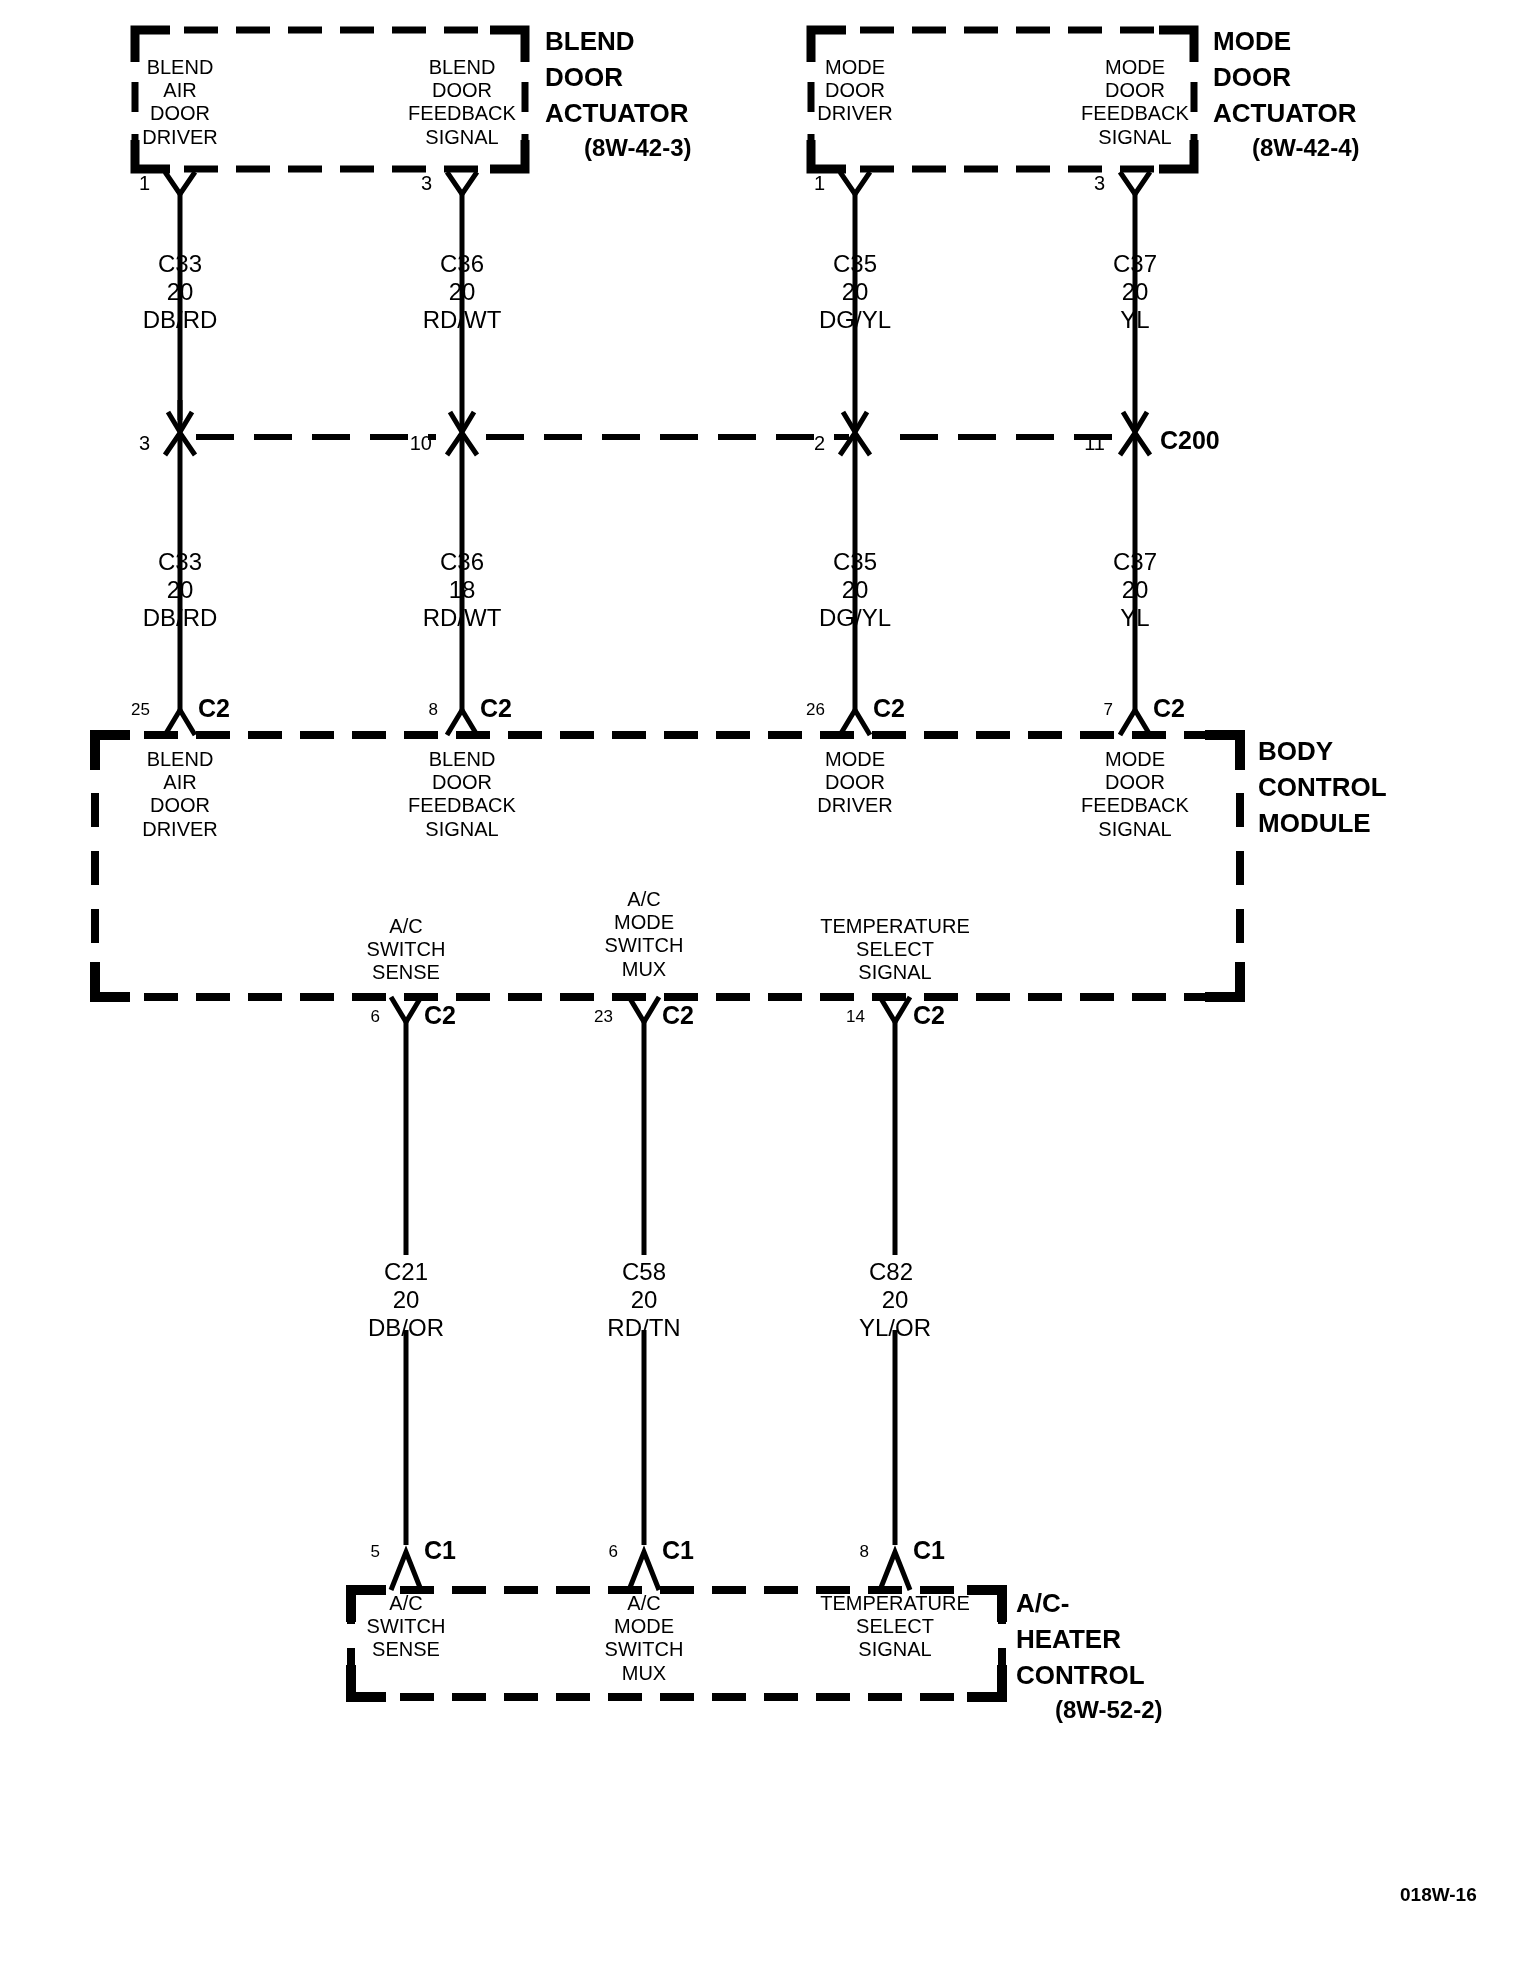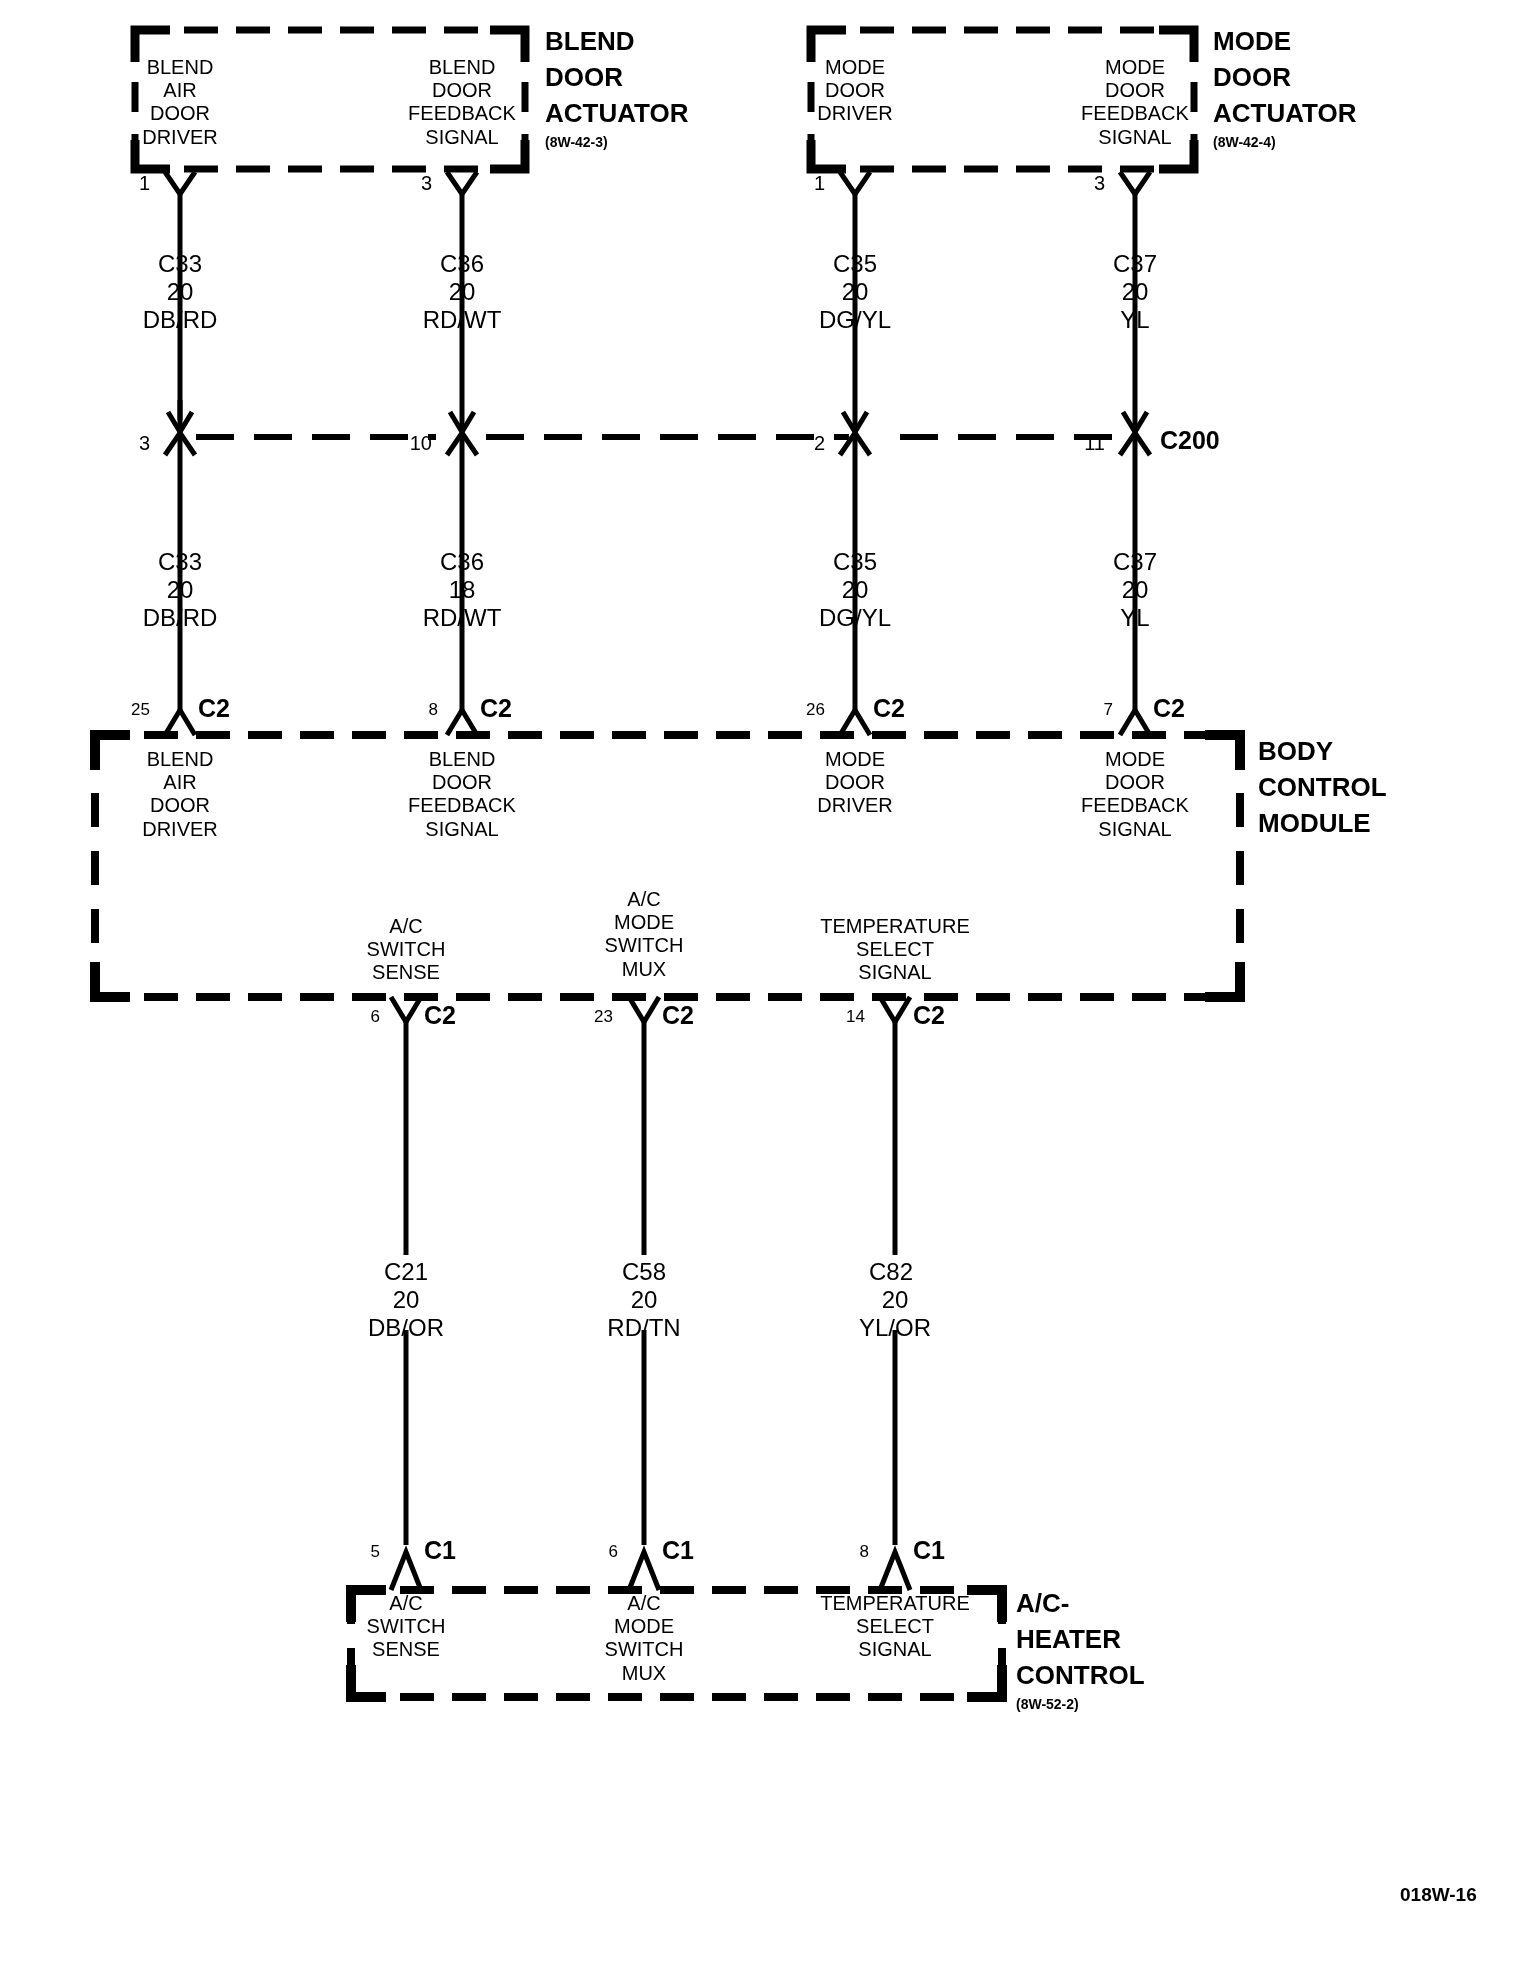--- a/index.html
+++ b/index.html
@@ -57,23 +57,24 @@
     text-align: left;
   }
   
   .title {
     font-size: 26px;
     font-weight: bold;
     text-align: left;
     line-height: 1.22;
   }
   .subref {
-    font-size: 14px;
+    font-size: 24px;
     font-weight: bold;
     text-align: right;
+    margin-left: 39px;
   }
   .footer {
     font-size: 19px;
     font-weight: bold;
   }
 </style>
 </head>
 <body>
 
 <div id="diagram">

